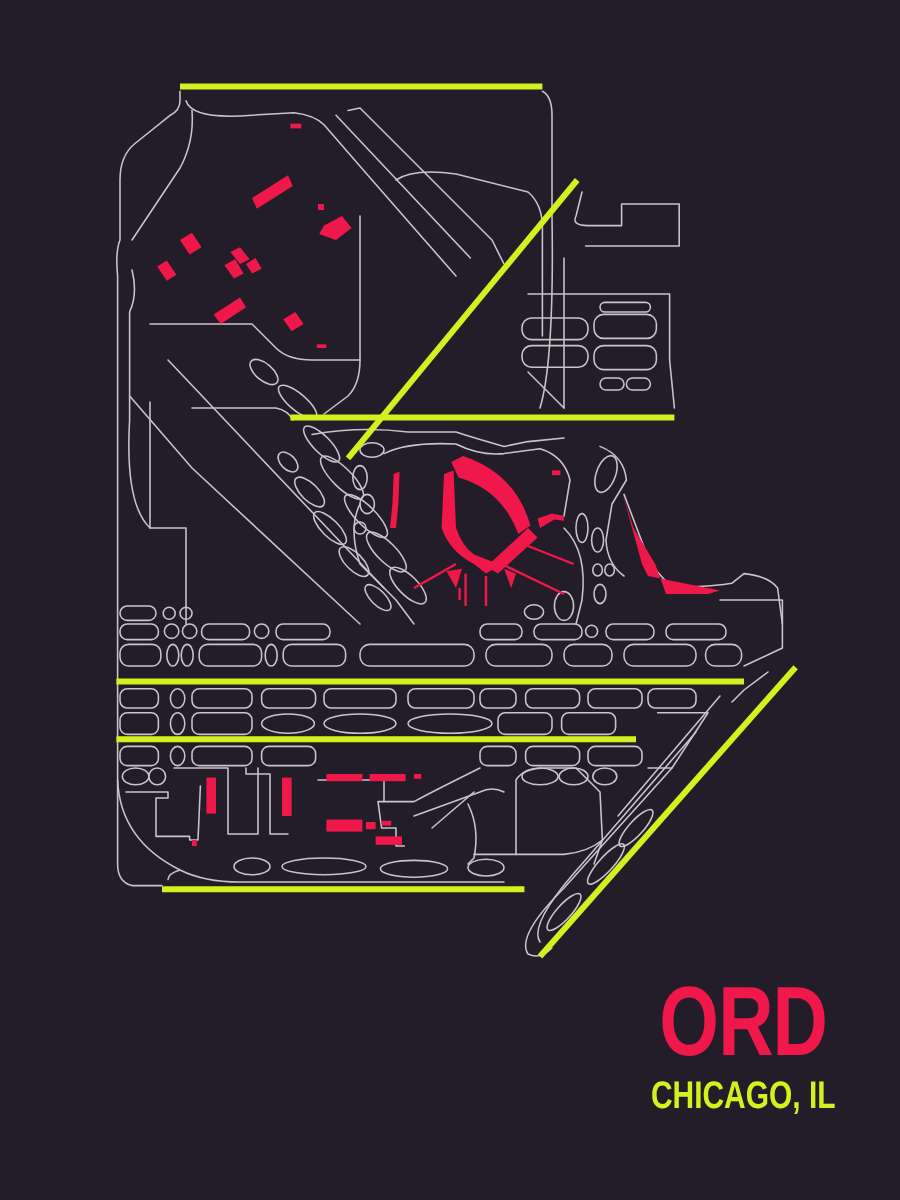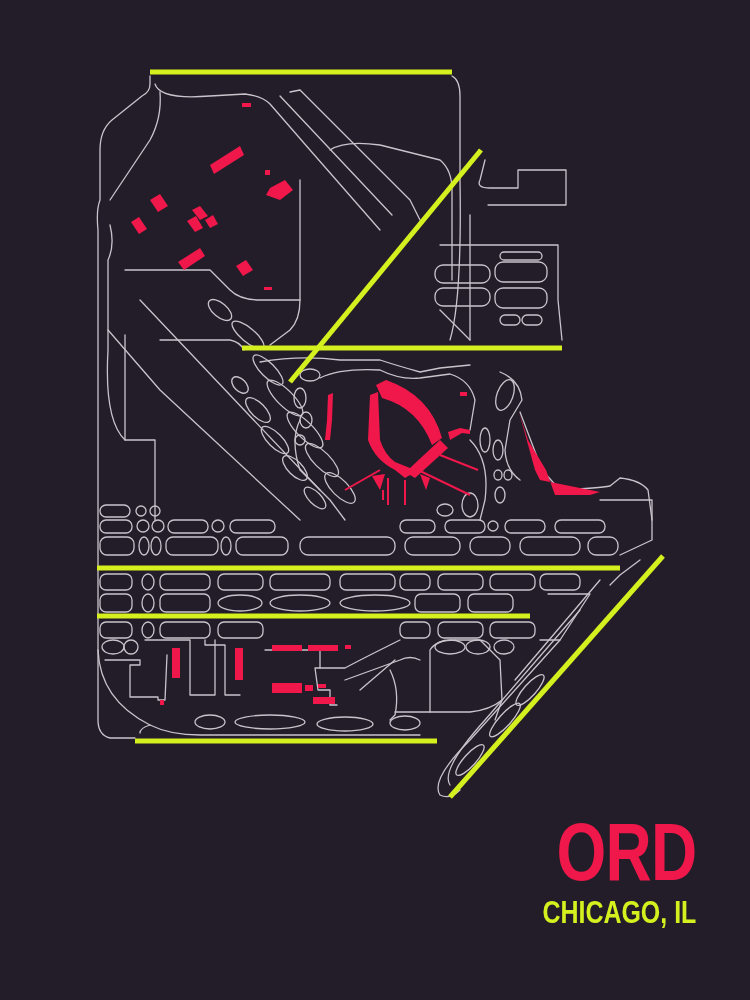--- a/index.html
+++ b/index.html
@@ -10,21 +10,21 @@
     font-family: "Liberation Sans", "DejaVu Sans", sans-serif;
   }
   #map {
     position: absolute; left: 0; top: 0; width: 750px; height: 1000px;
   }
   .tw { fill: none; stroke: #c9c4cc; stroke-width: 1.3; stroke-linejoin: round; stroke-linecap: round; }
   .rw { stroke: #d4f01e; stroke-width: 5; stroke-linecap: butt; }
   .bld { fill: #f0184a; }
   .bldo { fill: none; stroke: #f0184a; stroke-width: 2; }
   .title-block {
-    position: absolute; right: 54px; top: 812px; text-align: right;
+    position: absolute; right: 54px; top: 812px; text-align: center;
   }
   .code {
     display: block;
     color: #f0184a;
     font-family: "Liberation Sans", "DejaVu Sans", sans-serif;
     font-weight: bold;
     font-size: 82px; line-height: 80px;
     letter-spacing: -1px;
     transform: scaleX(0.78); transform-origin: right center;
   }

